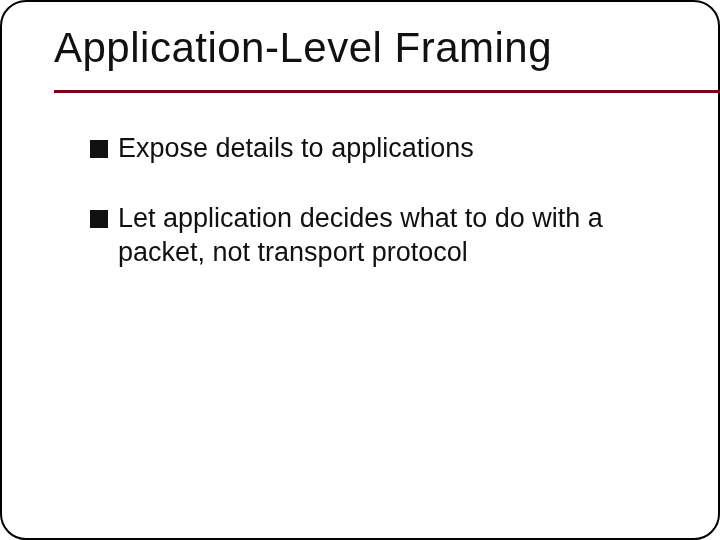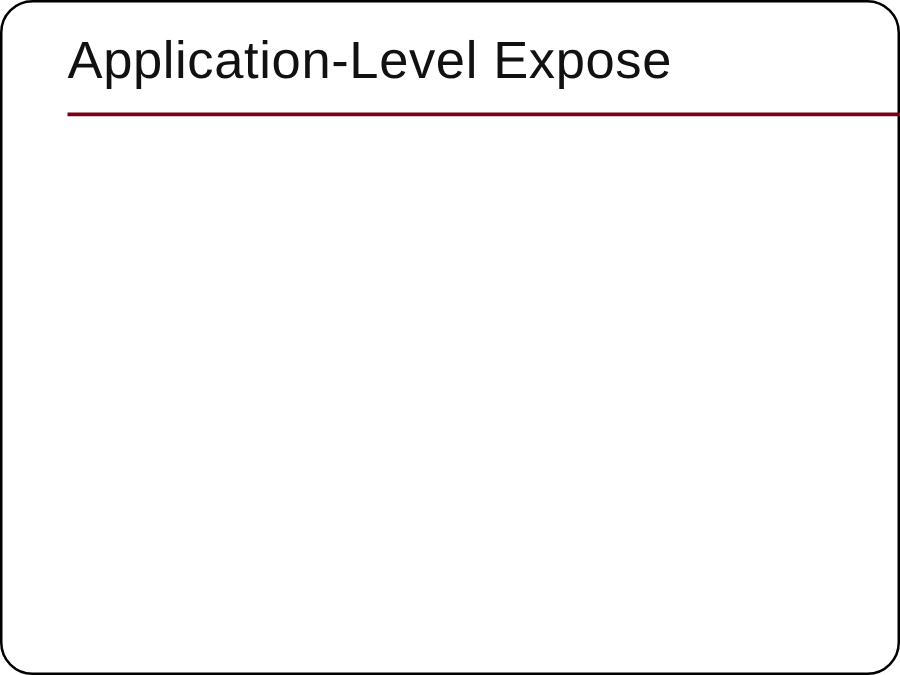--- a/index.html
+++ b/index.html
@@ -87,17 +87,30 @@
   }
   .frame::before { left:0; top:0; }
   .frame::after { display:none; }
 </style>
 </head>
 <body>
 
 <div class="slide">
   <div class="frame"></div>
 
-  <div class="title">Application-Level Expose</div>
+  <div class="title">Application-Level Framing</div>
   <div class="title-rule"></div>
 
+  <div class="body">
+
+    <div class="bullet-item">
+      <div class="bullet-mark"></div>
+      <div class="bullet-text">Expose details to applications</div>
+    </div>
+
+    <div class="bullet-item">
+      <div class="bullet-mark"></div>
+      <div class="bullet-text">Let application decides what to do with a packet, not transport protocol</div>
+    </div>
+
+  </div>
 
 </div>
 
 </body></html>

